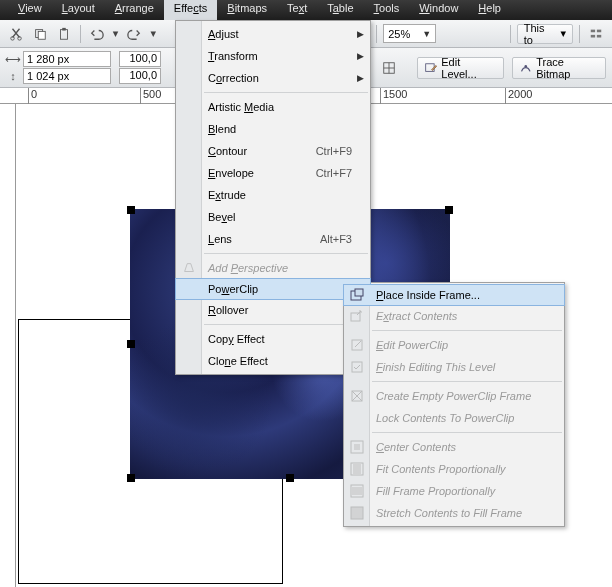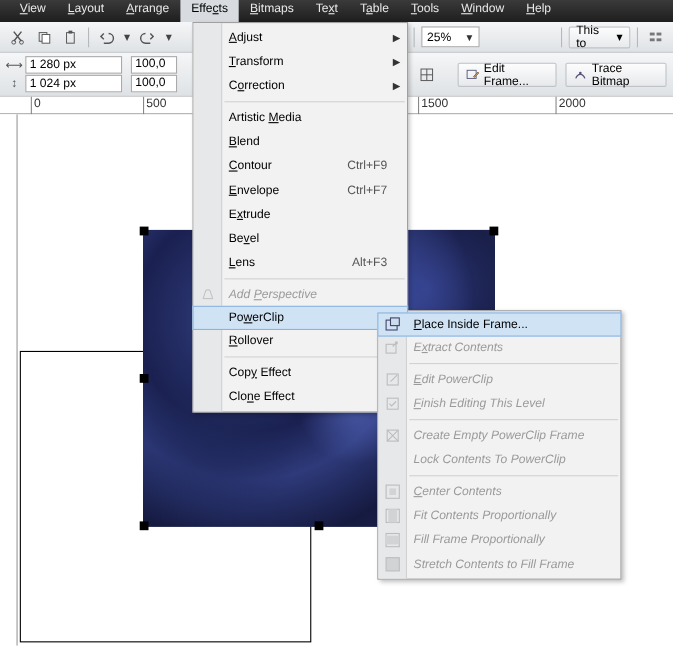--- a/index.html
+++ b/index.html
@@ -16,21 +16,21 @@
 .tbtn svg { width: 14px; height: 14px; }
 .zoom-box { display: flex; align-items: center; border: 1px solid #aaa; background: #fff; height: 19px; padding: 0 4px; gap: 6px; }
 .zoom-box .dd { font-size: 9px; color: #333; }
 .snap-box { display: flex; align-items: center; gap: 4px; border: 1px solid #c0c4c8; border-radius: 2px; padding: 1px 6px; height: 20px; background: linear-gradient(#fdfdfd,#e7e9ec); }
 
 .proprow { background: linear-gradient(#f5f6f7, #dfe2e5); height: 40px; border-bottom: 1px solid #b5b8bc; display: flex; align-items: center; padding: 0 6px; gap: 8px; }
 .dim-group { display: flex; flex-direction: column; gap: 1px; }
 .dim-line { display: flex; align-items: center; gap: 3px; }
 .dim-line .ic { width: 14px; height: 12px; display: flex; align-items: center; justify-content: center; color: #555; }
 .dim-input { width: 88px; height: 16px; border: 1px solid #aaa; background: #fff; padding: 0 3px; display: flex; align-items: center; }
-.pct-input { width: 42px; height: 16px; border: 1px solid #aaa; background: #fff; padding: 0 3px; text-align: left; }
+.pct-input { width: 42px; height: 16px; border: 1px solid #aaa; background: #fff; padding: 0 3px; text-align: right; }
 .bitmap-btn { display: flex; align-items: center; gap: 4px; border: 1px solid #c0c4c8; border-radius: 2px; padding: 2px 6px; height: 22px; background: linear-gradient(#fdfdfd,#e7e9ec); }
 
 .ruler { height: 16px; background: #fff; border-bottom: 1px solid #999; position: relative; font-size: 9px; color: #333; }
 .ruler .tick { position: absolute; top: 0; height: 16px; border-left: 1px solid #888; padding-left: 2px; }
 
 .canvas-area { position: relative; width: 100%; height: 483px; background: #fff; }
 .vruler { position: absolute; left: 0; top: 0; width: 16px; height: 100%; background: #fff; border-right: 1px solid #999; }
 
 .photo { position: absolute; left: 130px; top: 105px; width: 320px; height: 270px; background: radial-gradient(circle at 30% 30%, #4a5aa8 0%, #2a3570 15%, #1a2050 35%, #2e3a7a 50%, #151a40 70%, #252f60 100%); }
 .photo::before { content: ""; position: absolute; inset: 0; background: radial-gradient(circle at 60% 60%, rgba(90,110,200,0.6) 0%, transparent 20%), radial-gradient(circle at 20% 70%, rgba(30,40,90,0.8) 0%, transparent 25%), radial-gradient(circle at 80% 20%, rgba(60,75,160,0.7) 0%, transparent 22%); }
@@ -165,34 +165,34 @@
         <rect x="2" y="2" width="12" height="12" fill="none" stroke="#555"></rect>
         <path d="M2 8h12M8 2v12" stroke="#555"></path>
       </svg>
     </div>
   <div style="width:2px"></div>
   <div class="bitmap-btn">
     <svg width="14" height="14" viewBox="0 0 16 16">
         <rect x="2" y="3" width="10" height="9" fill="none" stroke="#557"></rect>
         <path d="M9 10l5-5 1 1-5 5z" fill="#c96" stroke="#864"></path>
       </svg>
-    <span>Edit Frame...</span>
+    <span>Edit Level...</span>
   </div>
   <div class="bitmap-btn">
     <svg width="14" height="14" viewBox="0 0 16 16">
         <path d="M3 12c2-6 8-6 10 0" fill="none" stroke="#557" stroke-width="1.5"></path>
         <circle cx="8" cy="6" r="1.5" fill="#557"></circle>
       </svg>
     <span>Trace Bitmap</span>
   </div>
 </div>
 
 <div class="ruler">
   <div class="tick" style="left:28px">0</div>
-  <div class="tick" style="left:130px">500</div>
+  <div class="tick" style="left:140px">500</div>
   <div class="tick" style="left:380px">1500</div>
   <div class="tick" style="left:505px">2000</div>
 </div>
 
 <div class="canvas-area">
   <div class="vruler"></div>
   <div class="empty-frame"></div>
   <div class="photo"></div>
   <div class="handle" style="left:127px; top:102px"></div>
   <div class="handle" style="left:286px; top:102px"></div>

